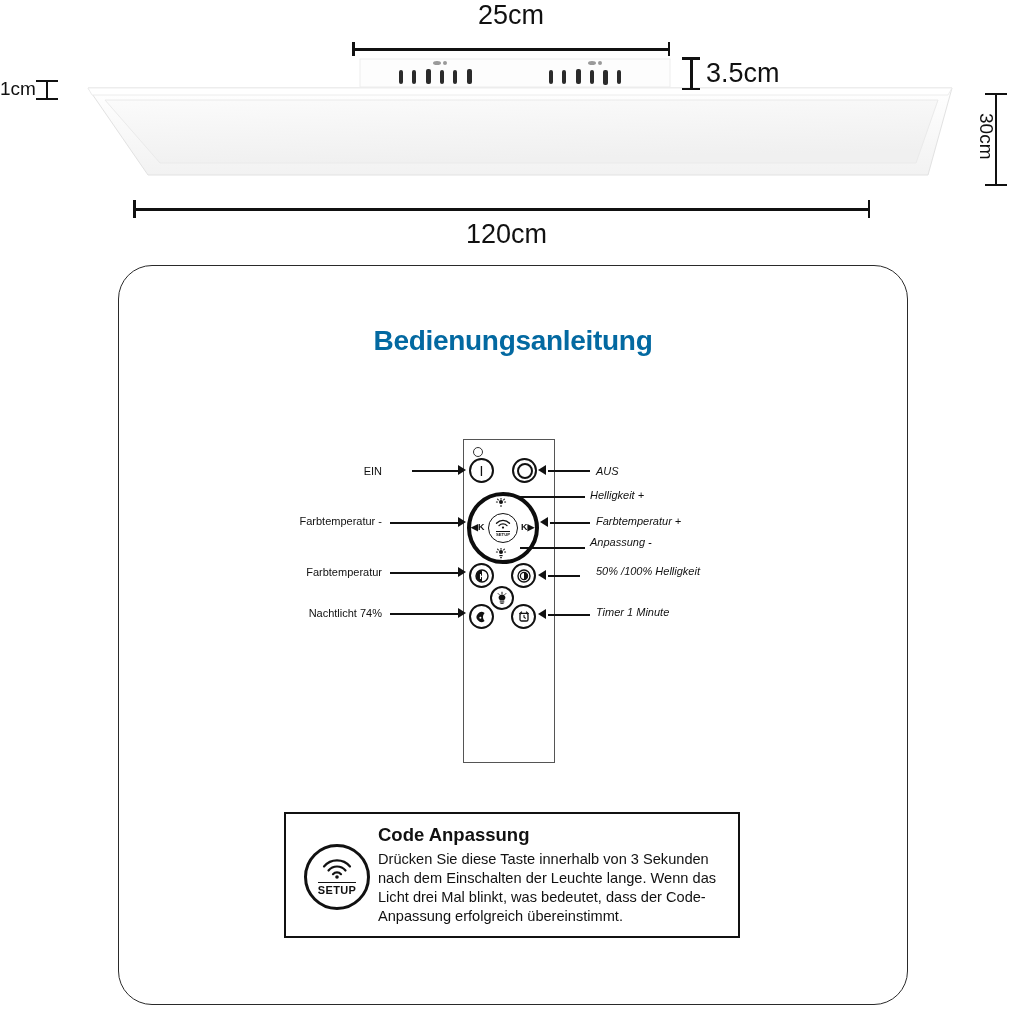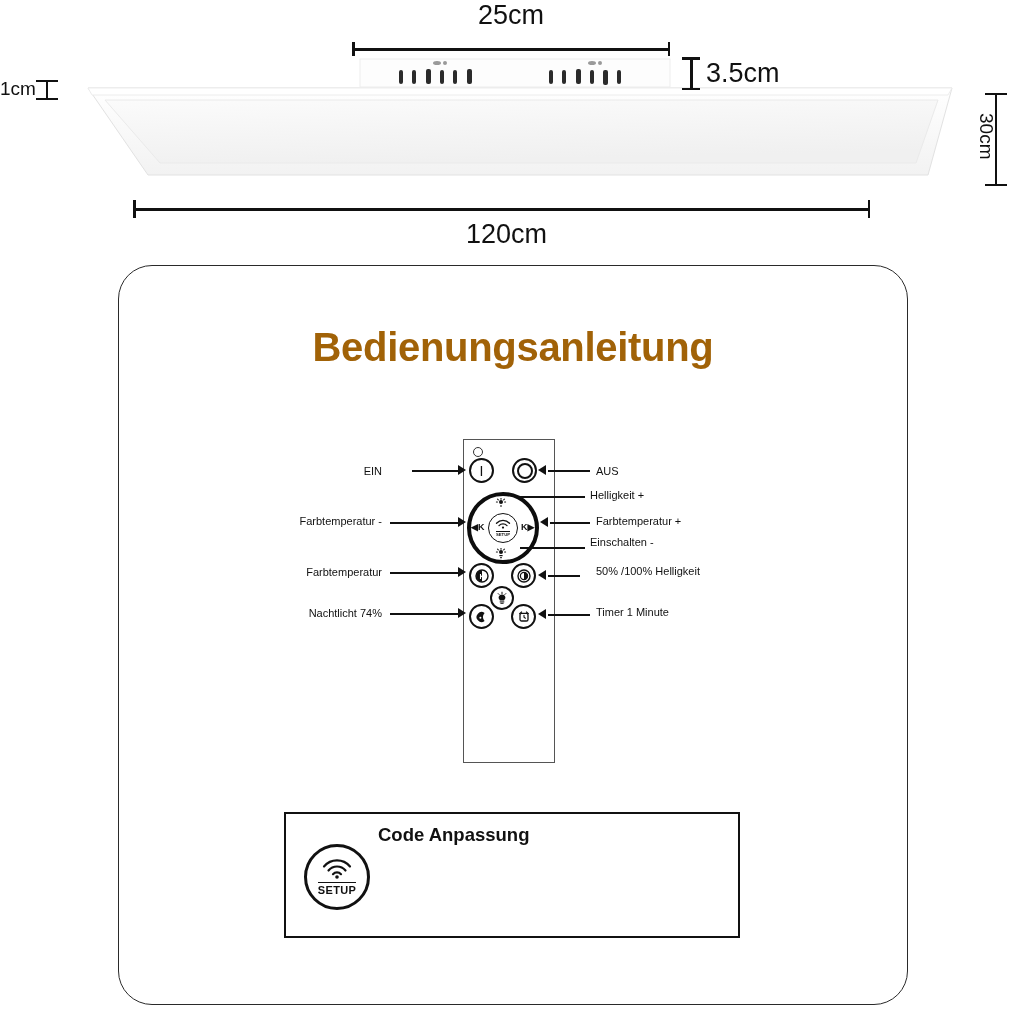--- a/index.html
+++ b/index.html
@@ -139,24 +139,24 @@
     border: 1.4px solid #2a2a2a;
     border-radius: 34px;
     box-sizing: border-box;
     background: #fff;
   }
   #manual-title {
     position: absolute;
     left: 0; top: 52px;
     width: 100%;
     text-align: center;
-    font-size: 40px;
+    font-size: 28px;
     font-weight: bold;
     letter-spacing: -0.3px;
-    color: #a16207;
+    color: #0369a1;
   }
 
   
   #remote-body {
     position: absolute;
     left: 463px; top: 439px;
     width: 92px; height: 324px;
     border: 1.6px solid #555;
     box-sizing: border-box;
     background: #fff;
@@ -242,21 +242,21 @@
 
   
   .callout {
     position: absolute;
     font-size: 11px;
     color: #111;
     white-space: nowrap;
     line-height: 1;
   }
   .callout.left  { text-align: right; }
-  .callout.right { text-align: left; }
+  .callout.right { text-align: left; font-style: italic; }
 
   .leader {
     position: absolute;
     height: 1.6px;
     background: #111;
   }
   .arrow {
     position: absolute;
     width: 0; height: 0;
     border-top: 5px solid transparent;
@@ -524,21 +524,21 @@
 <div class="callout right" style="left:596px;top:466px;">AUS</div>
 
 <div class="leader" style="left:520px;top:496px;width:65px;"></div>
 <div class="callout right" style="left:590px;top:490px;">Helligkeit +</div>
 
 <div class="arrow to-left" style="left:540px;top:517px;"></div>
 <div class="leader" style="left:550px;top:522px;width:40px;"></div>
 <div class="callout right" style="left:596px;top:516px;">Farbtemperatur +</div>
 
 <div class="leader" style="left:520px;top:547px;width:65px;"></div>
-<div class="callout right" style="left:590px;top:537px;">Einschalten -</div>
+<div class="callout right" style="left:590px;top:537px;">Anpassung -</div>
 
 <div class="arrow to-left" style="left:538px;top:570px;"></div>
 <div class="leader" style="left:548px;top:575px;width:32px;"></div>
 <div class="callout right" style="left:596px;top:566px;">50% /100% Helligkeit</div>
 
 <div class="arrow to-left" style="left:538px;top:609px;"></div>
 <div class="leader" style="left:548px;top:614px;width:42px;"></div>
 <div class="callout right" style="left:596px;top:607px;">Timer 1 Minute</div>
 
 <div id="code-box">
@@ -547,13 +547,14 @@
       <g fill="none" stroke="#111" stroke-width="2.2" stroke-linecap="round">
         <path d="M4,8.5 A17,17 0 0 1 30,8.5"></path>
         <path d="M8.5,12.5 A11,11 0 0 1 25.5,12.5"></path>
         <path d="M13,16.2 A5.5,5.5 0 0 1 21,16.2"></path>
       </g>
       <circle cx="17" cy="19" r="1.8" fill="#111"></circle>
     </svg>
     <div class="setup-text">SETUP</div>
   </div>
   <div id="code-title">Code Anpassung</div>
+  <div id="code-body">Drücken Sie diese Taste innerhalb von  3  Sekunden nach dem Einschalten der Leuchte lange. Wenn das Licht  drei Mal blinkt, was bedeutet, dass der Code-Anpassung erfolgreich übereinstimmt.</div>
 </div>
 
 </body></html>

